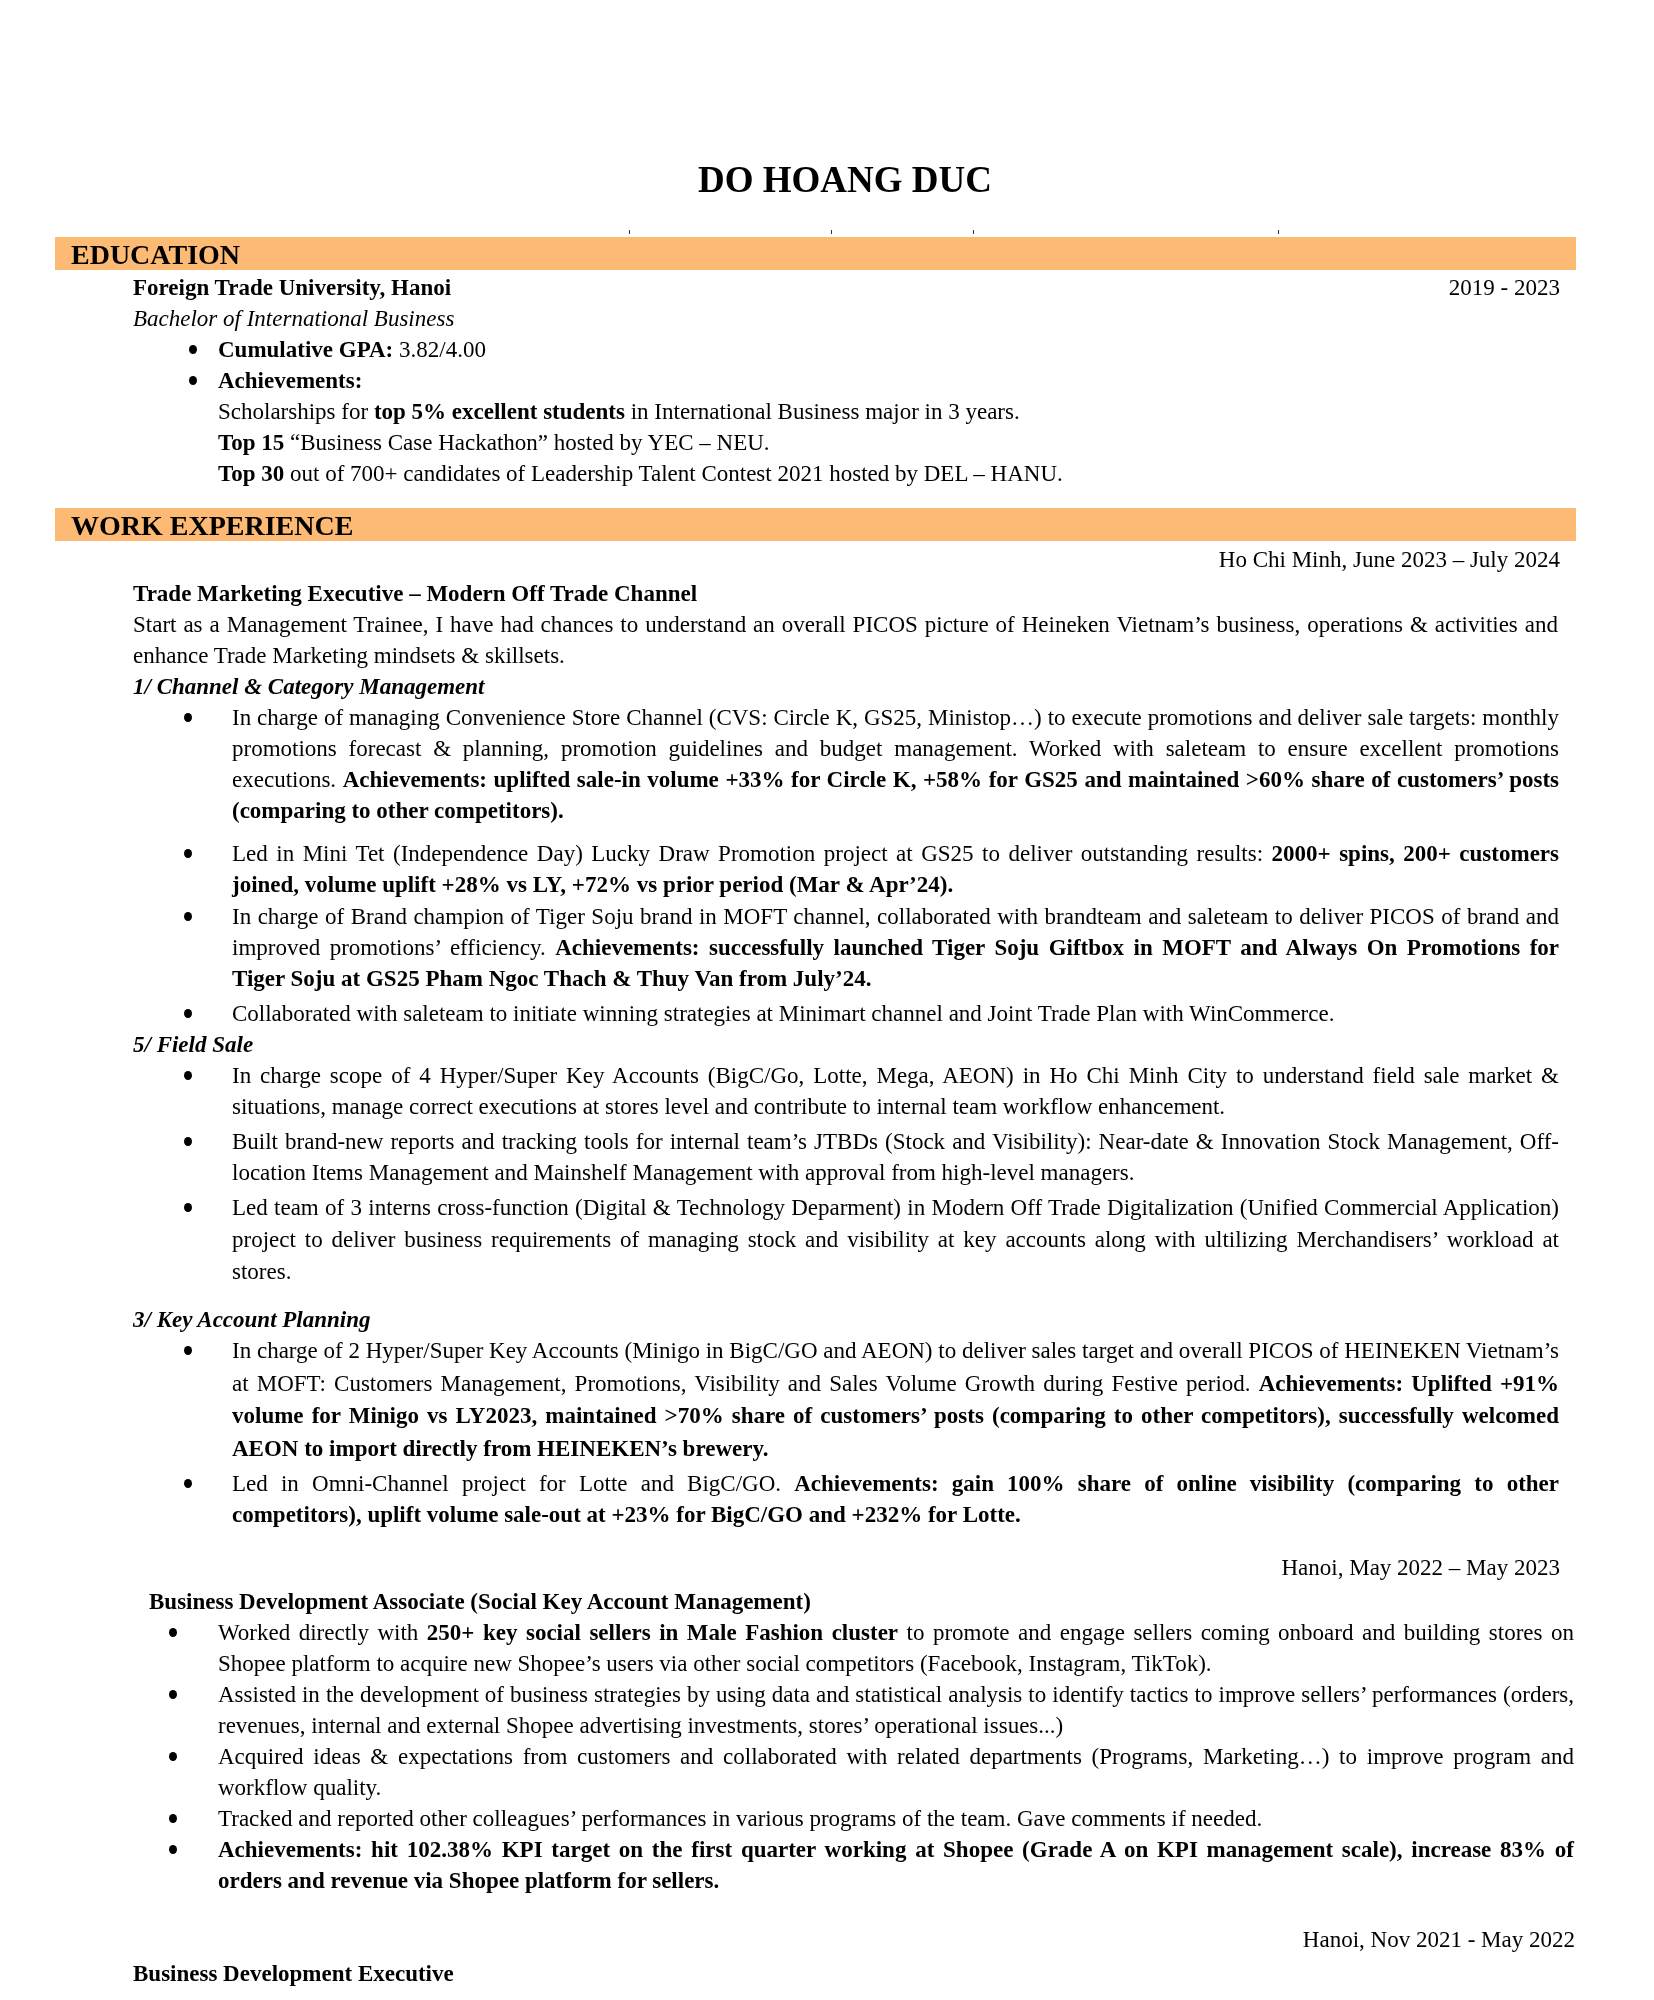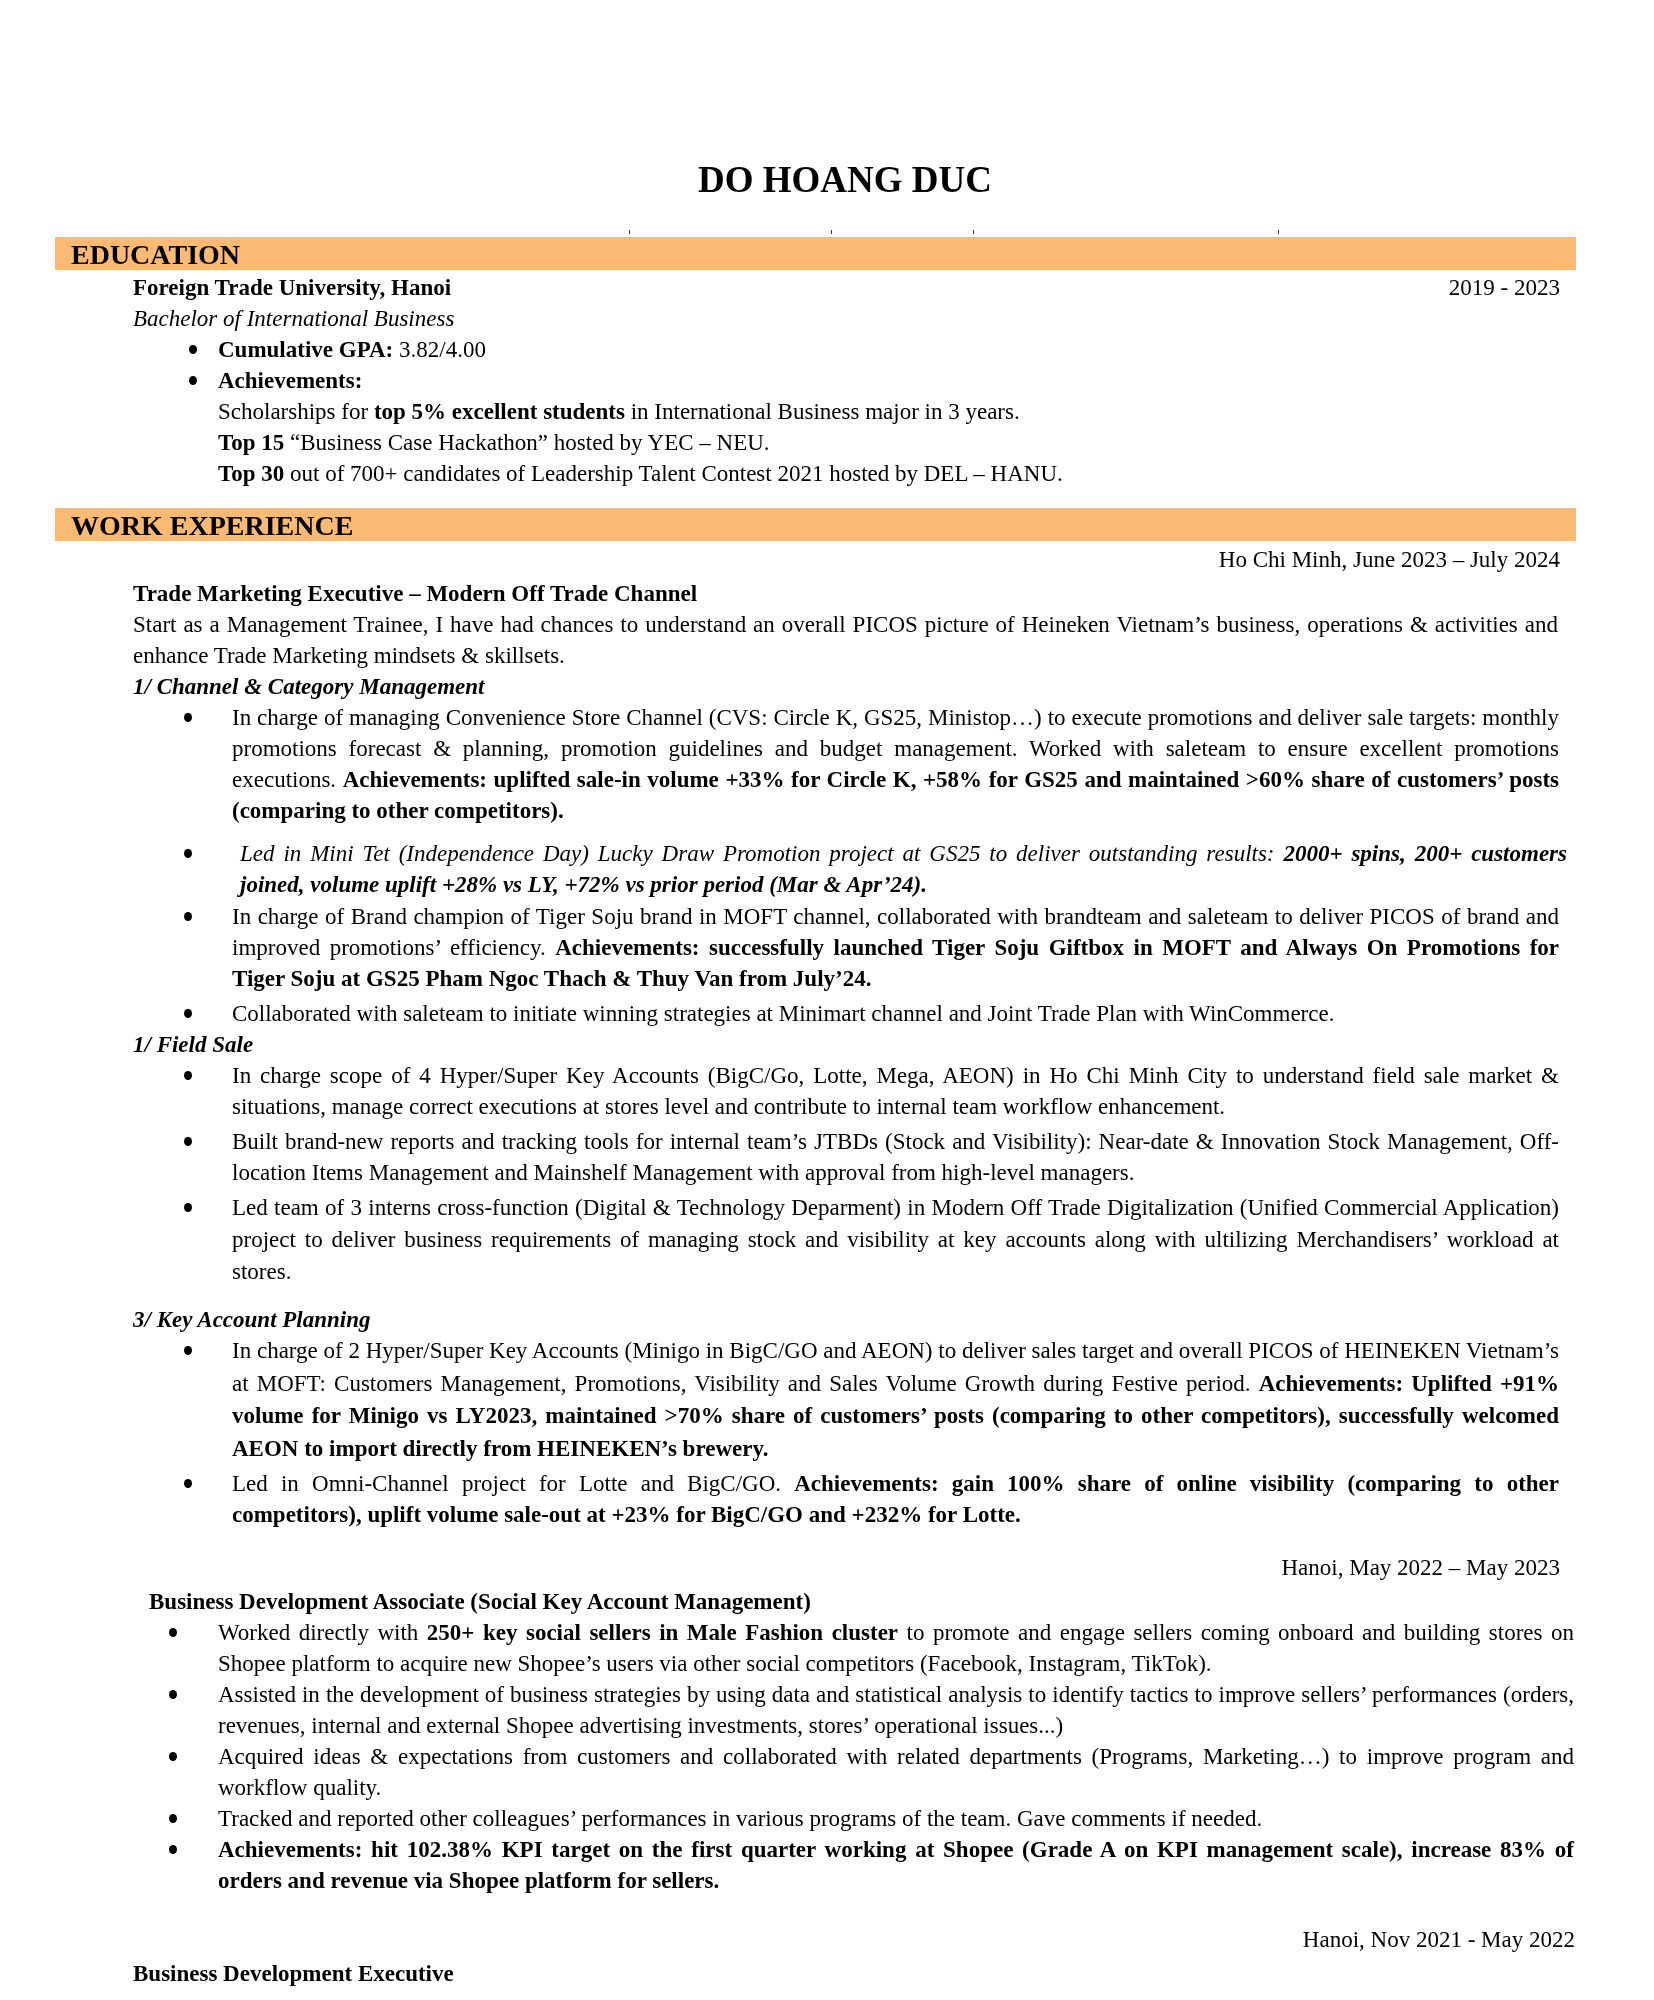--- a/index.html
+++ b/index.html
@@ -78,33 +78,33 @@
   <div class="para" style="left:133px; top:609px; width:1425px;">Start as a Management Trainee, I have had chances to understand an overall PICOS picture of Heineken Vietnam’s business, operations &amp; activities and enhance Trade Marketing mindsets &amp; skillsets.</div>
 
   <div class="line bold ital" style="left:133px; top:671px;">1/ Channel &amp; Category Management</div>
 
   <div class="bullet-dot" style="left:184px; top:713px;"></div>
   <div class="para" style="left:232px; top:702px; width:1327px;">
     <span>In charge of managing Convenience Store Channel (CVS: Circle K, GS25, Ministop…) to execute promotions and deliver sale targets: monthly promotions forecast &amp; planning, promotion guidelines and budget management. Worked with saleteam to ensure excellent promotions executions. </span><b>Achievements: uplifted sale-in volume +33% for Circle K, +58% for GS25 and maintained &gt;60% share of customers’ posts (comparing to other competitors).</b>
   </div>
 
   <div class="bullet-dot" style="left:184px; top:849px;"></div>
-  <div class="para" style="left:240px; top:838px; width:1327px;font-style:italic;">
+  <div class="para" style="left:232px; top:838px; width:1327px;">
     <span>Led in Mini Tet (Independence Day) Lucky Draw Promotion project at GS25 to deliver outstanding results: </span><b>2000+ spins, 200+ customers joined, volume uplift +28% vs LY, +72% vs prior period (Mar &amp; Apr’24).</b>
   </div>
 
   <div class="bullet-dot" style="left:184px; top:912px;"></div>
   <div class="para" style="left:232px; top:901px; width:1327px;">
     <span>In charge of Brand champion of Tiger Soju brand in MOFT channel, collaborated with brandteam and saleteam to deliver PICOS of brand and improved promotions’ efficiency. </span><b>Achievements: successfully launched Tiger Soju Giftbox in MOFT and Always On Promotions for Tiger Soju at GS25 Pham Ngoc Thach &amp; Thuy Van from July’24.</b>
   </div>
 
   <div class="bullet-dot" style="left:184px; top:1009px;"></div>
   <div class="line" style="left:232px; top:998px;">Collaborated with saleteam to initiate winning strategies at Minimart channel and Joint Trade Plan with WinCommerce.</div>
 
-  <div class="line bold ital" style="left:133px; top:1029px;">1/ Field Sale</div>
+  <div class="line bold ital" style="left:133px; top:1029px;">5/ Field Sale</div>
 
   <div class="bullet-dot" style="left:184px; top:1071px;"></div>
   <div class="para" style="left:232px; top:1060px; width:1327px;">In charge scope of 4 Hyper/Super Key Accounts (BigC/Go, Lotte, Mega, AEON) in Ho Chi Minh City to understand field sale market &amp; situations, manage correct executions at stores level and contribute to internal team workflow enhancement.</div>
 
   <div class="bullet-dot" style="left:184px; top:1137px;"></div>
   <div class="para" style="left:232px; top:1126px; width:1327px;">Built brand-new reports and tracking tools for internal team’s JTBDs (Stock and Visibility): Near-date &amp; Innovation Stock Management, Off-location Items Management and Mainshelf Management with approval from high-level managers.</div>
 
   <div class="bullet-dot" style="left:184px; top:1203px;"></div>
   <div class="para" style="left:232px; top:1192px; width:1327px; line-height:32px;">Led team of 3 interns cross-function (Digital &amp; Technology Deparment) in Modern Off Trade Digitalization (Unified Commercial Application) project to deliver business requirements of managing stock and visibility at key accounts along with ultilizing Merchandisers’ workload at stores.</div>
 

